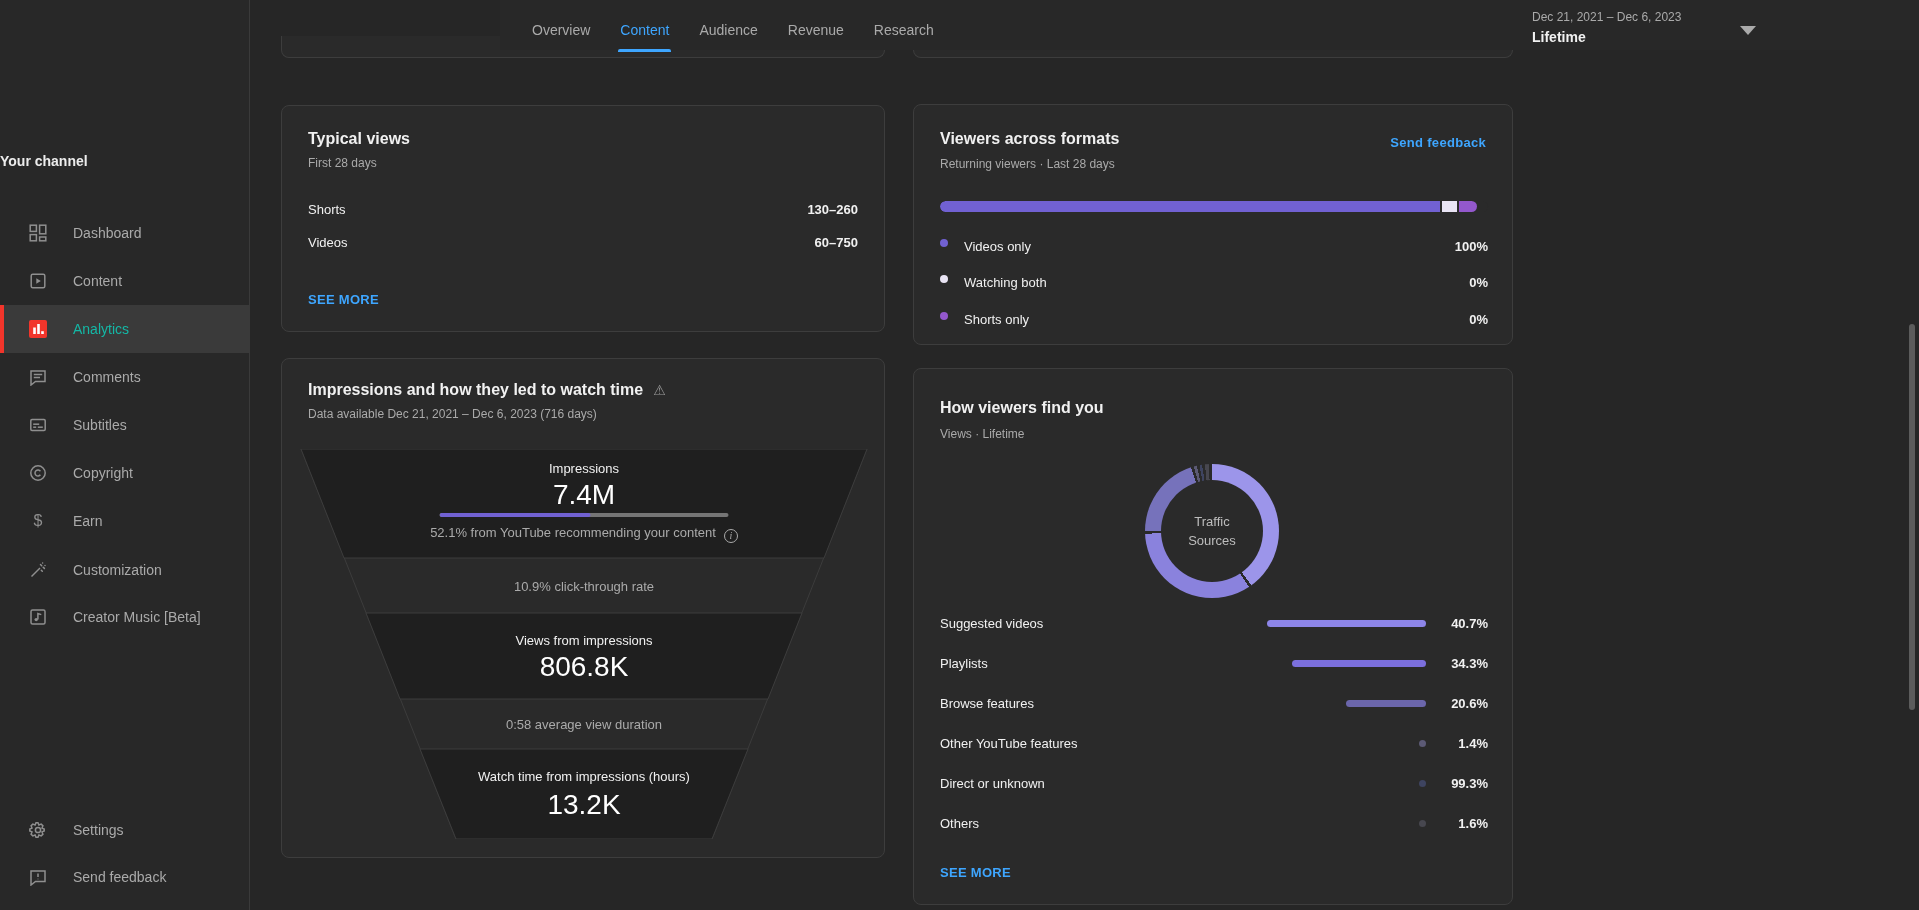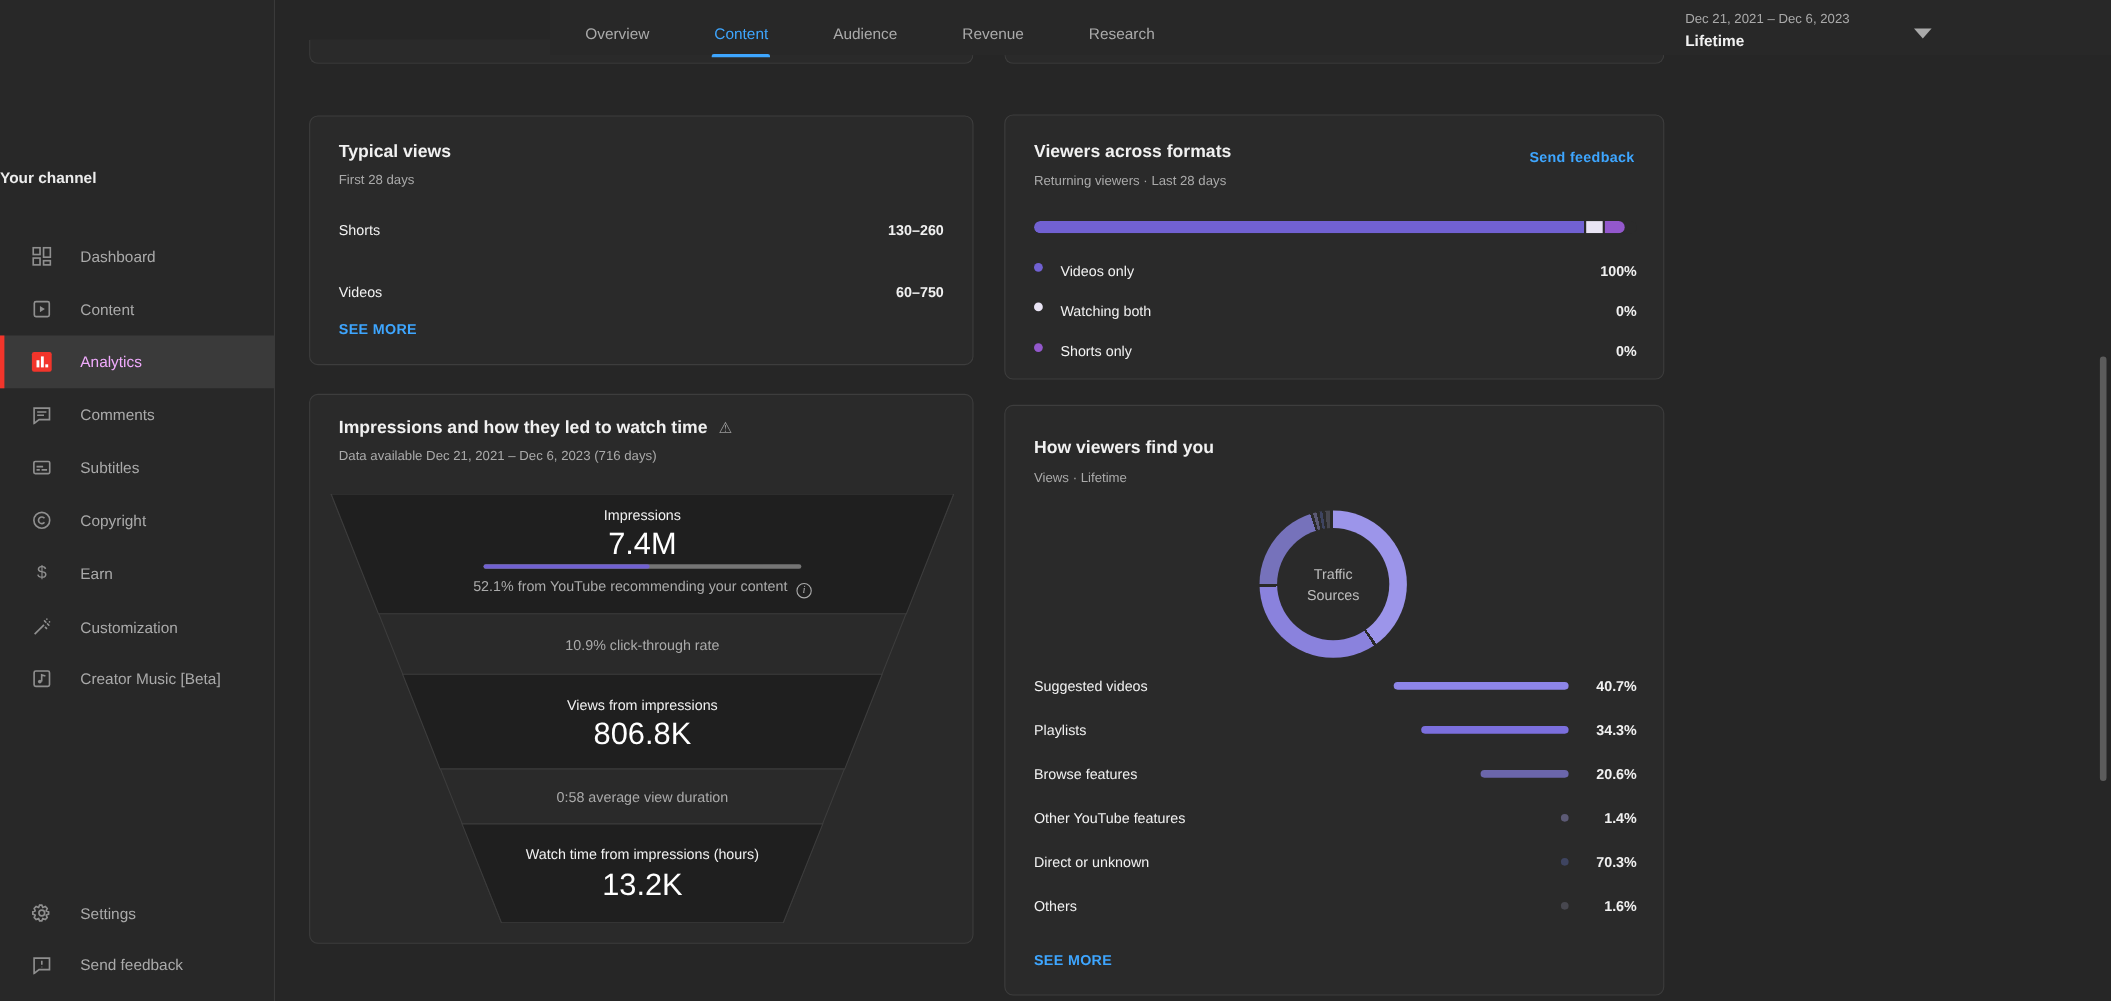--- a/index.html
+++ b/index.html
@@ -13,26 +13,26 @@
   .channel-label { position:absolute; left:0; top:153px; width:250px; text-align:left;
     font-size:14px; font-weight:700; color:#ececec; }
   .nav-item { position:absolute; left:0; width:250px; height:48px; display:flex;
     align-items:center; cursor:pointer; }
   .nav-item .ic { width:20px; height:20px; margin-left:28px; display:flex;
     align-items:center; justify-content:center; color:#8f8f8f; font-size:17px; }
   .nav-item .lbl { margin-left:25px; font-size:14px; font-weight:500; color:#aaaaaa; }
   .nav-item.active { background:#3a3a3a; }
   .nav-item.active::before { content:""; position:absolute; left:0; top:0; bottom:0;
     width:4px; background:#f2352b; }
-  .nav-item.active .lbl { color:#f0abfc; }
+  .nav-item.active .lbl { color:#14b8a6; }
   .an-icon { width:18px; height:18px; background:#f2352b; border-radius:2px; }
 
   
   #header { position:absolute; left:250px; top:0; width:1669px; height:50px; background:#282828; z-index:5; }
-  #tabs { position:absolute; left:26px; top:14px; display:flex; gap:47px; }
+  #tabs { position:absolute; left:26px; top:14px; display:flex; gap:18px; }
   .tab { font-size:14px; font-weight:500; color:#aaaaaa; padding:8px 6px 14px 6px;
     position:relative; cursor:pointer; }
   .tab.active { color:#3ea6ff; }
   .tab.active::after { content:""; position:absolute; left:4px; right:4px; bottom:0;
     height:3px; border-radius:2px 2px 0 0; background:#3ea6ff; }
   #daterange { position:absolute; left:1032px; top:10px; width:230px; cursor:pointer; }
   #daterange .dr-dates { font-size:12px; color:#aaaaaa; }
   #daterange .dr-period { font-size:14px; font-weight:700; color:#f1f1f1; margin-top:5px; }
   .caret { position:absolute; left:208px; top:16px; width:0; height:0;
     border-left:8px solid transparent; border-right:8px solid transparent;
@@ -238,21 +238,21 @@
     </div>
   </div>
 
   <div class="card" id="card-typical">
     <div class="card-title" style="top:24px">Typical views</div>
     <div class="card-sub" style="top:50px">First 28 days</div>
     <div class="abs" style="left:26px; right:26px; top:96px; display:flex;">
       <span class="rowlabel">Shorts</span>
       <span class="rowvalue" style="margin-left:auto">130–260</span>
     </div>
-    <div class="abs" style="left:26px; right:26px; top:152px; display:flex;align-items:flex-end;">
+    <div class="abs" style="left:26px; right:26px; top:129px; display:flex;align-items:flex-end;">
       <span class="rowlabel">Videos</span>
       <span class="rowvalue" style="margin-left:auto">60–750</span>
     </div>
     <div class="link" id="typ-see-more">SEE MORE</div>
   </div>
 
   <div class="card" id="card-funnel">
     <div class="card-title" style="top:22px">
       <span>Impressions and how they led to watch time</span><span class="warn">⚠</span>
     </div>
@@ -336,21 +336,21 @@
       <span class="rowvalue">20.6%</span>
     </div>
     <div class="t-row" style="top:364px">
       <span class="rowlabel">Other YouTube features</span>
       <span class="tbar" style="background: rgb(92, 90, 117); width: 7px; height: 7px; border-radius: 50%;"></span>
       <span class="rowvalue">1.4%</span>
     </div>
     <div class="t-row" style="top:404px">
       <span class="rowlabel">Direct or unknown</span>
       <span class="tbar" style="background: rgb(62, 68, 96); width: 7px; height: 7px; border-radius: 50%;"></span>
-      <span class="rowvalue">70.3%</span>
+      <span class="rowvalue">99.3%</span>
     </div>
     <div class="t-row" style="top:444px">
       <span class="rowlabel">Others</span>
       <span class="tbar" style="background: rgb(71, 71, 79); width: 7px; height: 7px; border-radius: 50%;"></span>
       <span class="rowvalue">1.6%</span>
     </div>
 
     <div class="link" id="hvfy-see-more">SEE MORE</div>
   </div>
 </div>

